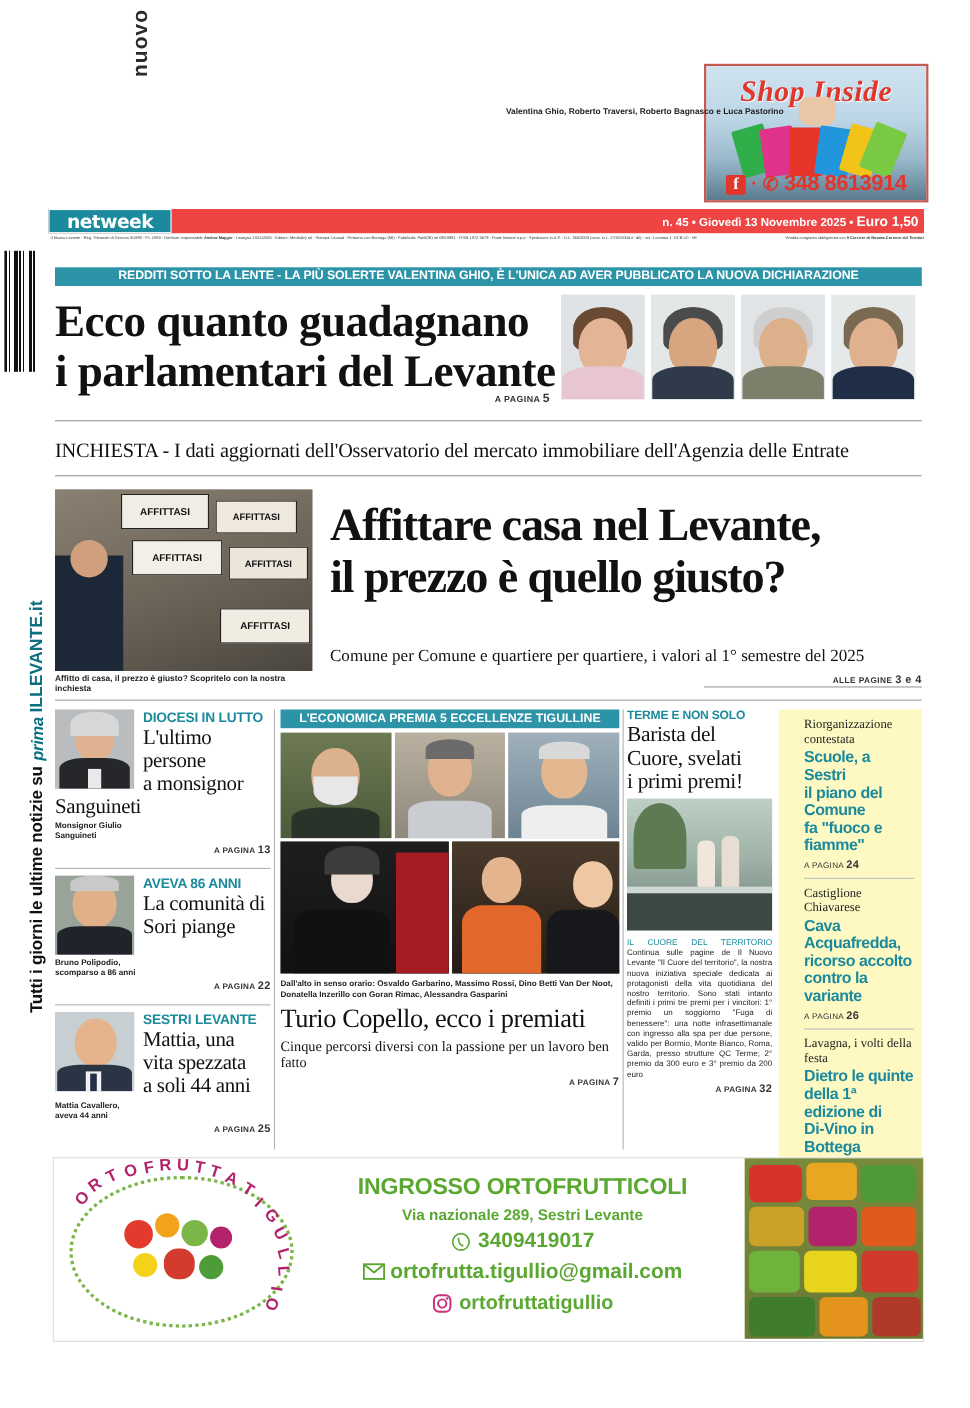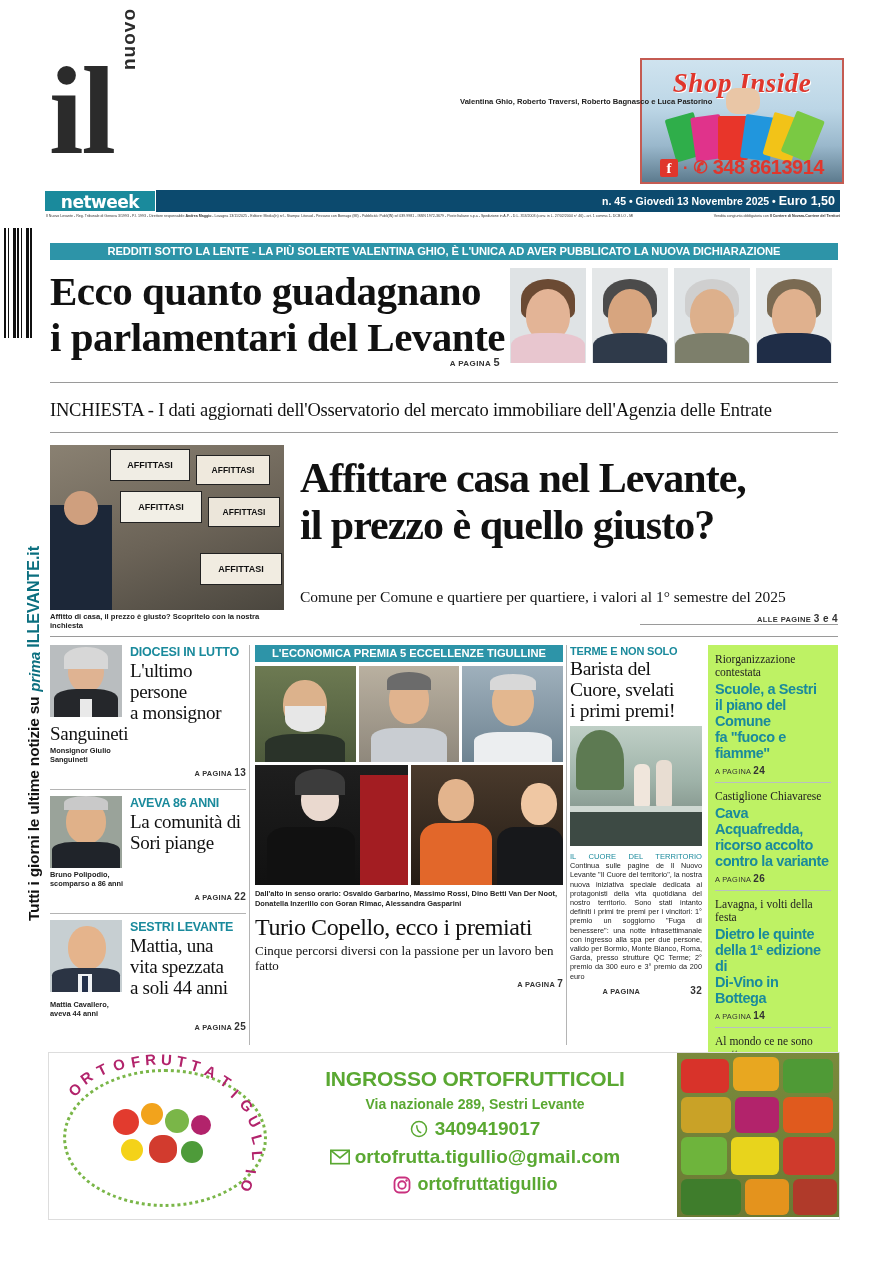--- a/index.html
+++ b/index.html
@@ -38,21 +38,21 @@
   .bags{position:absolute;left:22px;top:44px;width:156px;height:56px;}
   .bag{position:absolute;bottom:0;width:30px;height:44px;border-radius:2px;transform-origin:top center;}
   .hand{position:absolute;left:62px;top:-16px;width:34px;height:26px;background:#e9c6a6;border-radius:10px;}
   .shop-phone{position:absolute;left:0;right:0;bottom:3px;display:flex;align-items:center;justify-content:center;gap:5px;}
   .fb-ic{width:18px;height:18px;background:#e0362c;color:#fff;font-family:"Liberation Serif",serif;font-weight:bold;
     font-size:15px;line-height:18px;text-align:center;border-radius:2px;}
   .shop-phone .num{font-weight:bold;font-size:20px;color:#e0362c;letter-spacing:-0.5px;}
   .shop-phone .tel{font-size:17px;color:#e0362c;font-weight:bold;}
 
   
-  .netbar{position:absolute;left:44px;top:190px;width:796px;height:22px;background:#0c4a6e;}
+  .netbar{position:absolute;left:44px;top:190px;width:796px;height:22px;background:#ef4444;}
   .netlogo{position:absolute;left:0;top:0;width:112px;height:22px;background:#1a8a9c;
     color:#fff;font-weight:bold;font-size:17px;line-height:22px;text-align:center;letter-spacing:-0.5px;
     border:1px solid #fff;box-sizing:border-box;font-family:"DejaVu Sans",sans-serif;}
   .netinfo{position:absolute;right:5px;top:0;height:22px;line-height:22px;color:#fff;font-size:10.5px;font-weight:bold;}
   .netinfo .euro{font-size:12.5px;}
   .colophon{position:absolute;left:46px;top:213px;width:794px;font-size:3.6px;color:#333;line-height:6px;white-space:nowrap;
     letter-spacing:0px;}
   .colophon b{font-weight:bold;}
 
   
@@ -113,23 +113,23 @@
   .center-pag{text-align:right;font-size:7.4px;font-weight:bold;color:#333;margin-top:5px;letter-spacing:0.3px;}
   .center-pag b{font-size:10px;}
 
   .col-terme{position:absolute;left:570px;top:645px;width:132px;}
   .terme-kicker{font-weight:bold;font-size:11px;color:#1a8a9c;letter-spacing:-0.2px;}
   .terme-title{font-family:"Liberation Serif",serif;font-size:19.5px;line-height:21px;color:#111;margin-top:1px;letter-spacing:-0.3px;}
   .terme-photo{width:132px;height:120px;background:#cfd6d2;margin-top:5px;position:relative;overflow:hidden;}
   .terme-body{font-size:7.3px;line-height:9.2px;color:#222;margin-top:6px;text-align:justify;}
   .terme-body b{color:#1a8a9c;font-weight:normal;font-size:7.6px;}
   .terme-pag{text-align:right;font-size:7.4px;font-weight:bold;color:#333;margin-top:4px;letter-spacing:0.3px;}
-  .terme-pag b{font-size:10px;margin-left:48px;}
-
-  .col-right{position:absolute;left:708px;top:645px;width:130px;background:#bef264;padding:8px 7px 6px 7px;box-sizing:border-box;}
+  .terme-pag b{font-size:10px;}
+
+  .col-right{position:absolute;left:708px;top:645px;width:130px;background:#fef9c3;padding:8px 7px 6px 23px;box-sizing:border-box;}
   .rb-kicker{font-family:"Liberation Serif",serif;font-size:11.5px;color:#222;line-height:13px;}
   .rb-title{font-weight:bold;font-size:14.5px;line-height:16px;color:#1a8a9c;letter-spacing:-0.4px;margin-top:2px;}
   .rb-pag{text-align:left;font-size:7.4px;font-weight:normal;color:#333;margin-top:4px;letter-spacing:0.3px;}
   .rb-pag b{font-size:10px;}
   .rb-hr{border-top:1px solid #b9c0c2;margin:6px 0 7px 0;}
 
   
   .bottomad{position:absolute;left:48px;top:1052px;width:790px;height:166px;background:#fff;border:1px solid #ddd;overflow:hidden;}
   .ad-logo{position:absolute;left:6px;top:6px;width:215px;height:152px;}
   .ad-ring{position:absolute;left:8px;top:10px;width:198px;height:132px;border-radius:50%;border:3px dotted #7ab648;}
@@ -157,21 +157,20 @@
   <div class="leftstrip">
     <div class="barcode"></div>
     <div class="vert-promo">
       <span>Tutti i giorni le ultime notizie su</span>
       <span class="prima">prima</span>
       <span class="ille">ILLEVANTE.it</span>
     </div>
   </div>
 
   <div class="masthead">
-    <div class="mast-il">il</div>
     <div class="mast-nuovo">nuovo</div>
   </div>
 
   <div class="shopad">
     <div class="si-text">Shop Inside</div>
     <div class="bags">
       <div class="hand"></div>
       <div class="bag" style="left:0;background:#2fae4a;transform:rotate(-16deg);"></div>
       <div class="bag" style="left:26px;background:#e0338b;transform:rotate(-8deg);"></div>
       <div class="bag" style="left:54px;background:#e8352a;"></div>

